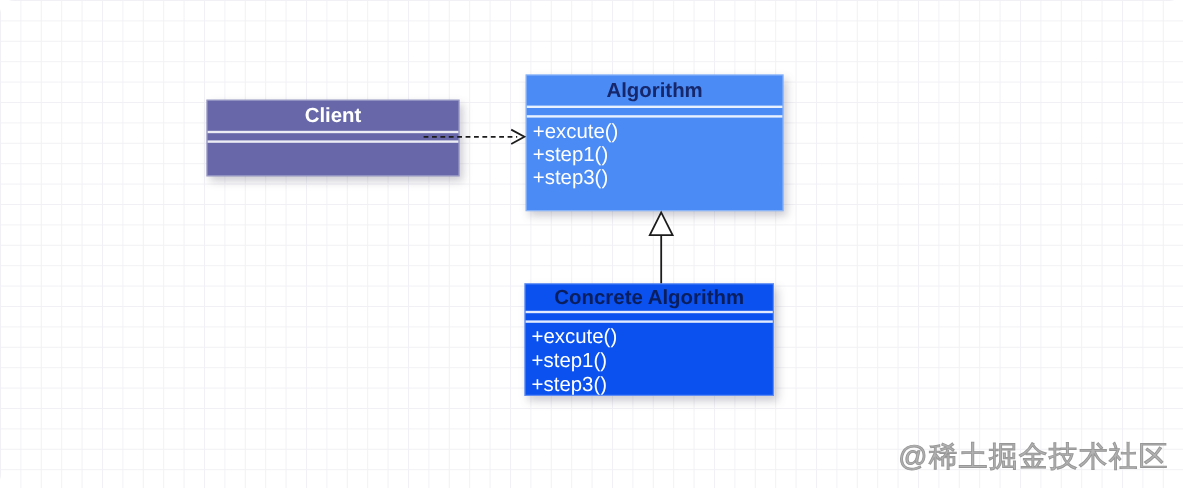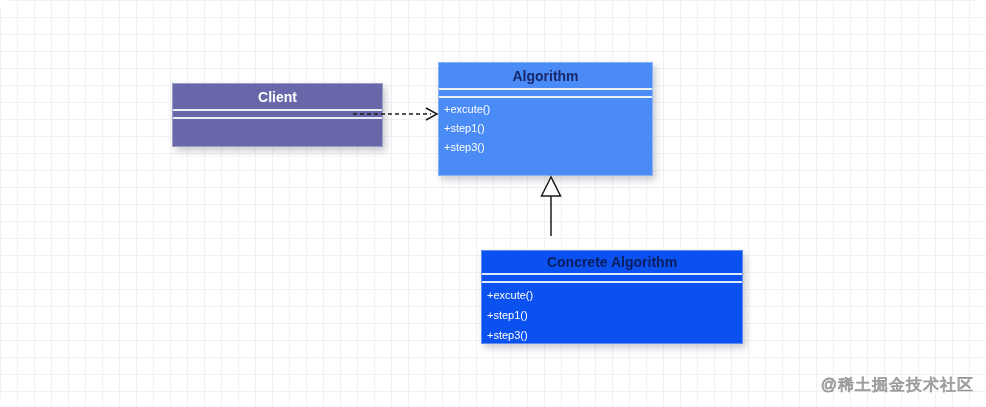--- a/index.html
+++ b/index.html
@@ -23,56 +23,56 @@
     display: flex;
     flex-direction: column;
     box-shadow: 3px 4px 7px rgba(90, 90, 110, 0.30);
     border: 1px solid rgba(255,255,255,0.35);
   }
   .box-header {
     display: flex;
     align-items: center;
     justify-content: center;
     font-weight: bold;
-    font-size: 14px;
+    font-size: 17px;
     flex: 0 0 auto;
   }
   .sep { height: 2px; background: rgba(255,255,255,0.88); flex: 0 0 auto; }
   .attrs { flex: 0 0 6px; }
   .methods {
     flex: 1 1 auto;
     color: #ffffff;
-    font-size: 11px;
+    font-size: 17px;
     padding: 2px 0 0 5px;
     overflow: hidden;
   }
   .method-row { line-height: 19px; white-space: nowrap; }
 
   .client-box   { left: 172px; top: 83px;  width: 211px; height: 64px; }
   .client-box .box-header { height: 25px; }
 
   .algorithm-box { left: 438px; top: 62px; width: 215px; height: 114px; }
   .algorithm-box .box-header { height: 25px; }
 
-  .concrete-box { left: 437px; top: 250px; width: 262px; height: 94px; margin-left: 44px; }
+  .concrete-box { left: 437px; top: 236px; width: 208px; height: 94px; }
   .concrete-box .box-header { height: 22px; }
   .concrete-box .method-row { line-height: 20px; }
 
   .edges-overlay {
     position: absolute;
     left: 0; top: 0;
     width: 986px; height: 407px;
     pointer-events: none;
   }
 
   .watermark {
     position: absolute;
     right: 12px;
     bottom: 11px;
-    font-size: 16px;
+    font-size: 24px;
     letter-spacing: 1px;
     color: #b3b3b3;
     -webkit-text-stroke: 0.8px #979797;
   }
 </style>
 </head>
 <body>
 
 <div class="canvas">
 

